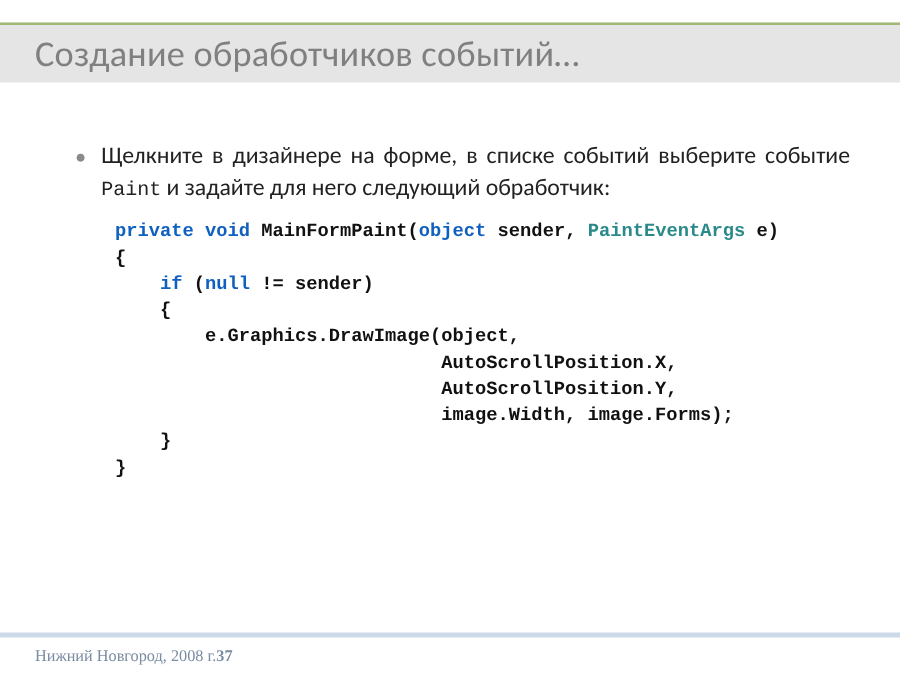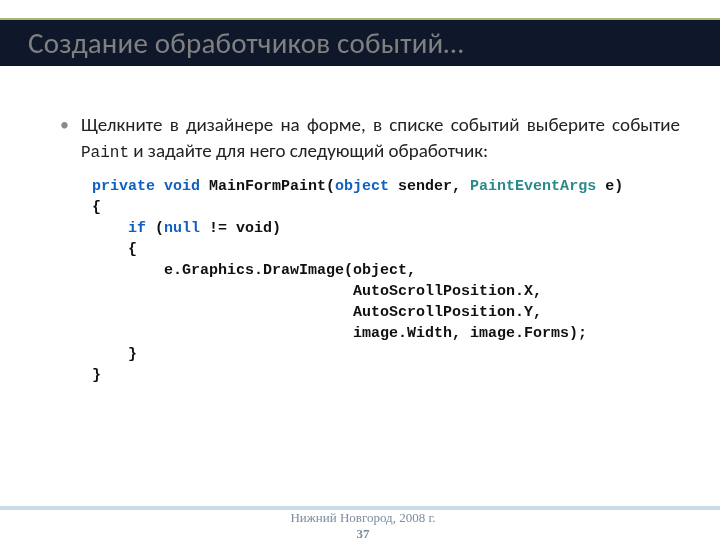--- a/index.html
+++ b/index.html
@@ -16,21 +16,21 @@
     width: 720px;
     height: 540px;
     box-sizing: border-box;
   }
   .title-band {
     position: absolute;
     left: 0;
     right: 0;
     top: 18px;
     height: 46px;
-    background: #0f172a;
+    background: #e5e5e5;
     border-top: 2px solid #9fb975;
     display: flex;
     align-items: center;
     padding-left: 28px;
   }
   .title-text {
     color: #808080;
     font-size: 29px;
     letter-spacing: 0.2px;
   }
@@ -88,21 +88,20 @@
     right: 0;
     bottom: 0;
     height: 30px;
     display: flex;
     align-items: center;
     color: #7b8ca0;
     font-family: "Times New Roman", serif;
     font-size: 13px;
     padding: 0 22px 0 28px;
     box-sizing: border-box;
-    flex-direction: column;
   }
   .footer-left { flex: 0 0 auto; }
   .footer-center { flex: 1 1 auto; text-align: left; padding-left: 50px; }
   .footer-right { flex: 0 0 auto; font-weight: bold; }
 </style>
 </head>
 <body>
 
 <div class="slide">
 
@@ -113,21 +112,21 @@
   <div class="body">
     <div class="bullet-wrap">
       <span class="bullet-mark">•</span>
       <div class="bullet-text">
         <span>Щелкните в дизайнере на форме, в списке событий выберите событие </span><span class="mono-word">Paint</span><span> и задайте для него следующий обработчик:</span>
       </div>
     </div>
 
     <div class="code-block"><span class="kw bold">private</span> <span class="typekw bold">void</span><span class="bold"> MainFormPaint(</span><span class="typekw bold">object</span><span class="bold"> sender, </span><span class="cls bold">PaintEventArgs</span><span class="bold"> e)</span>
 <span class="bold">{</span>
-<span class="bold">    </span><span class="kw bold">if</span><span class="bold"> (</span><span class="kw bold">null</span><span class="bold"> != void)</span>
+<span class="bold">    </span><span class="kw bold">if</span><span class="bold"> (</span><span class="kw bold">null</span><span class="bold"> != sender)</span>
 <span class="bold">    {</span>
 <span class="bold">        e.Graphics.DrawImage(object,</span>
 <span class="bold">                             AutoScrollPosition.X,</span>
 <span class="bold">                             AutoScrollPosition.Y,</span>
 <span class="bold">                             image.Width, image.Forms);</span>
 <span class="bold">    }</span>
 <span class="bold">}</span></div>
   </div>
 
   <div class="footer-rule"></div>

